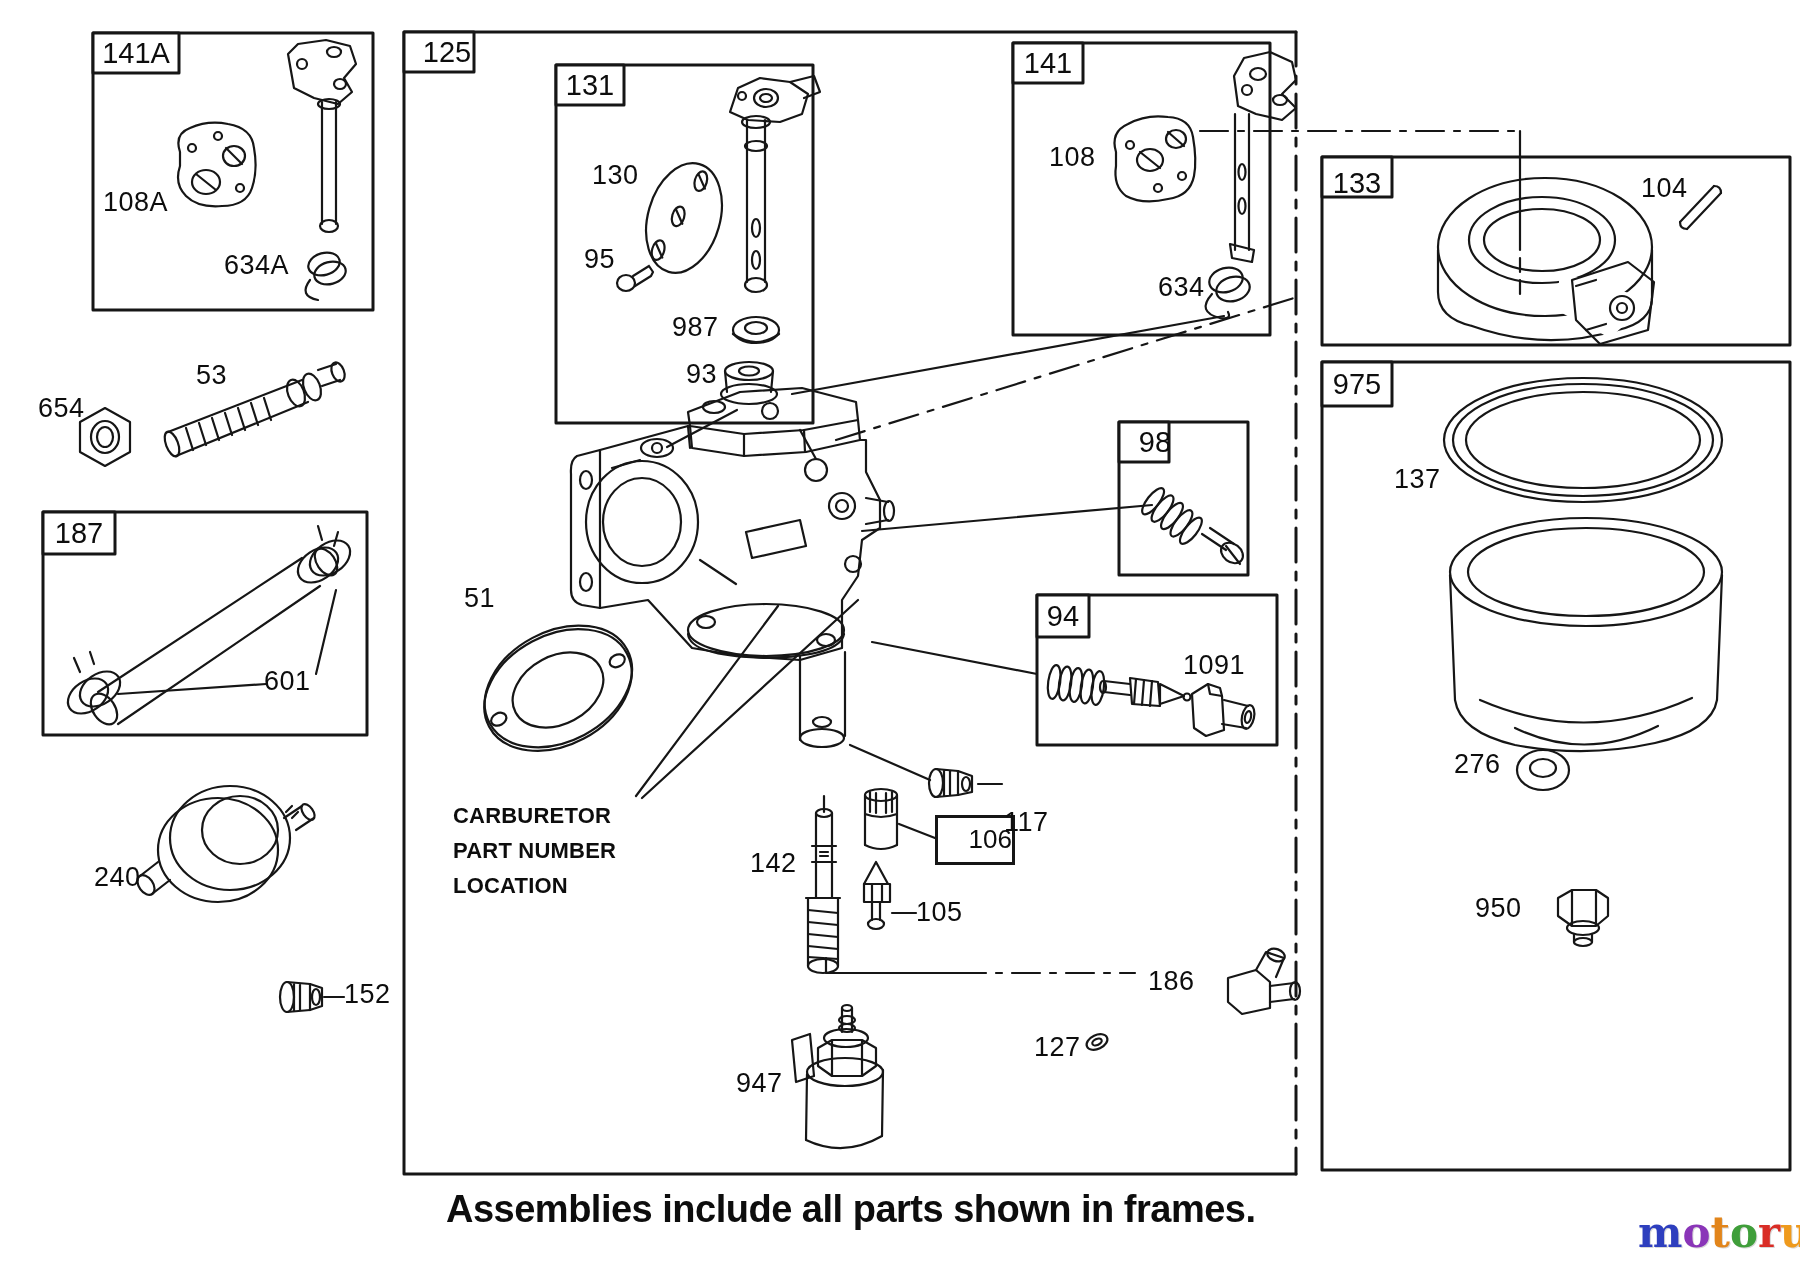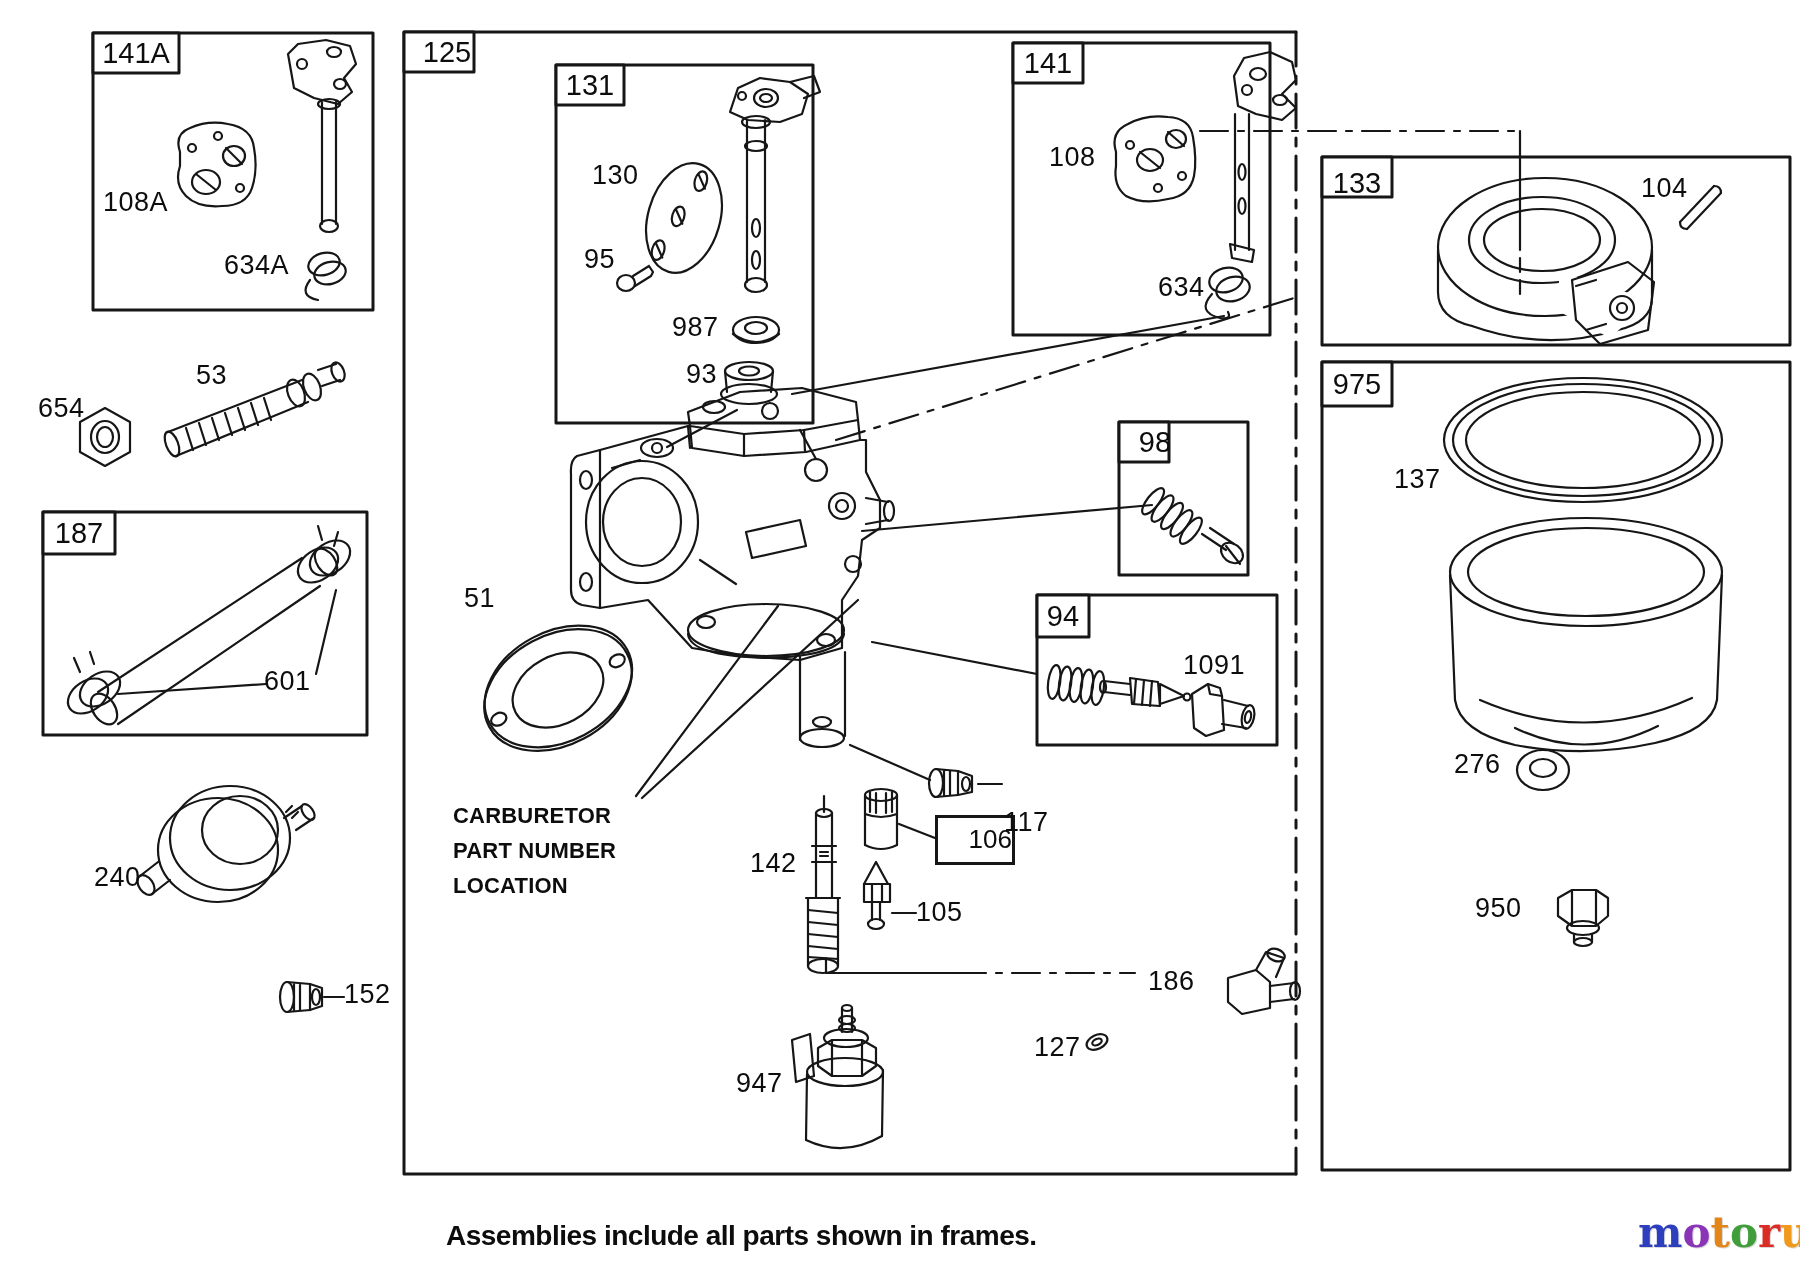--- a/index.html
+++ b/index.html
@@ -4,21 +4,21 @@
 <style>
   html,body{margin:0;padding:0;background:#fff;}
   #stage{position:relative;width:1800px;height:1266px;background:#fff;overflow:hidden;
          font-family:"Liberation Sans",sans-serif;color:#0d0d0d;}
   svg{position:absolute;left:0;top:0;}
   .plabel{position:absolute;font-size:27px;line-height:1;color:#0d0d0d;white-space:nowrap;letter-spacing:.5px;}
   .tab{position:absolute;font-size:29px;line-height:40px;text-align:center;color:#0d0d0d;}
   .boxlabel{position:absolute;width:74px;height:44px;border:3px solid #161616;font-size:26px;
             line-height:42px;text-align:right;background:#fff;}
   .note{position:absolute;font-weight:bold;font-size:22px;line-height:35px;letter-spacing:.2px;}
-  .caption{position:absolute;font-weight:bold;font-size:28px;letter-spacing:-.5px;white-space:nowrap;margin-top:32px;}
+  .caption{position:absolute;font-weight:bold;font-size:38px;letter-spacing:-.5px;white-space:nowrap;}
   .logo{position:absolute;font-family:"DejaVu Serif",serif;font-weight:bold;font-size:42px;
         white-space:nowrap;text-shadow:1px 1px 0 #d8d8d8;}
 </style>
 </head>
 <body>
 
 <div id="stage">
 
 <svg width="1800" height="1266" viewBox="0 0 1800 1266" fill="none" stroke="#161616" stroke-width="2.2" stroke-linecap="round" stroke-linejoin="round">
 

